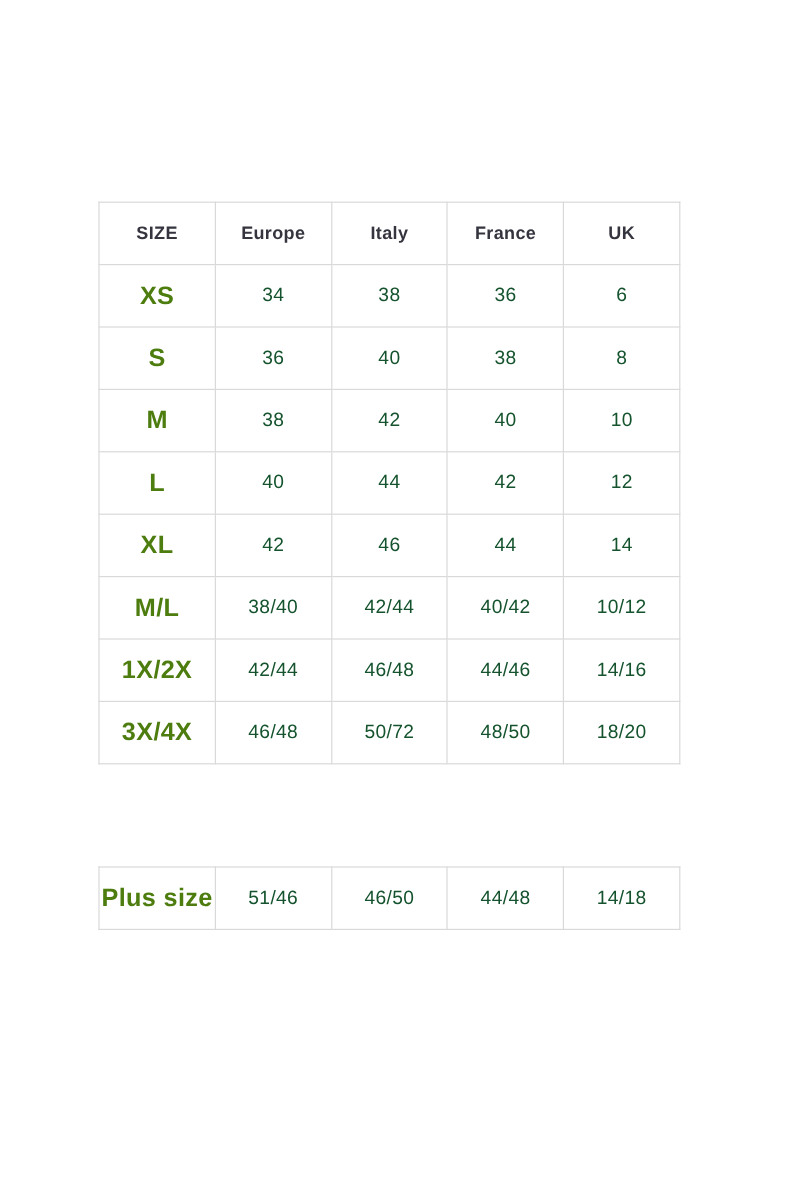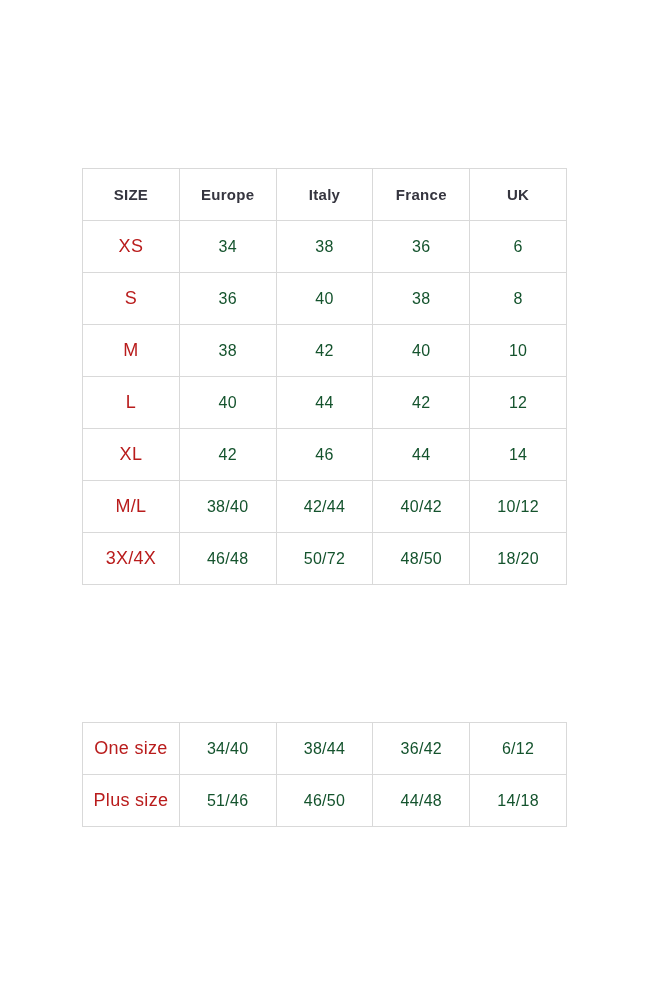--- a/index.html
+++ b/index.html
@@ -34,23 +34,23 @@
     color: #35353f;
     letter-spacing: 0.3px;
   }
   .size-table td {
     font-size: 16px;
     font-weight: normal;
     color: #14532d;
     letter-spacing: 0.3px;
   }
   .size-table td.row-label {
-    font-size: 18px;
-    font-weight: normal;
-    color: #b91c1c;
+    font-size: 21px;
+    font-weight: bold;
+    color: #4d7c0f;
   }
 </style>
 </head>
 <body>
 
 <div class="page">
 
   <table class="size-table size-table--main">
     <colgroup>
         <col>
@@ -105,46 +105,46 @@
         <td>14</td>
       </tr>
       <tr>
         <td class="row-label">M/L</td>
         <td>38/40</td>
         <td>42/44</td>
         <td>40/42</td>
         <td>10/12</td>
       </tr>
       <tr>
+        <td class="row-label">1X/2X</td>
+        <td>42/44</td>
+        <td>46/48</td>
+        <td>44/46</td>
+        <td>14/16</td>
+      </tr>
+      <tr>
         <td class="row-label">3X/4X</td>
         <td>46/48</td>
         <td>50/72</td>
         <td>48/50</td>
         <td>18/20</td>
       </tr>
     </tbody>
   </table>
 
   <table class="size-table size-table--secondary">
     <colgroup>
         <col>
         <col>
         <col>
         <col>
         <col>
       </colgroup>
     <tbody>
       <tr>
-        <td class="row-label">One size</td>
-        <td>34/40</td>
-        <td>38/44</td>
-        <td>36/42</td>
-        <td>6/12</td>
-      </tr>
-      <tr>
         <td class="row-label">Plus size</td>
         <td>51/46</td>
         <td>46/50</td>
         <td>44/48</td>
         <td>14/18</td>
       </tr>
     </tbody>
   </table>
 
 </div>

